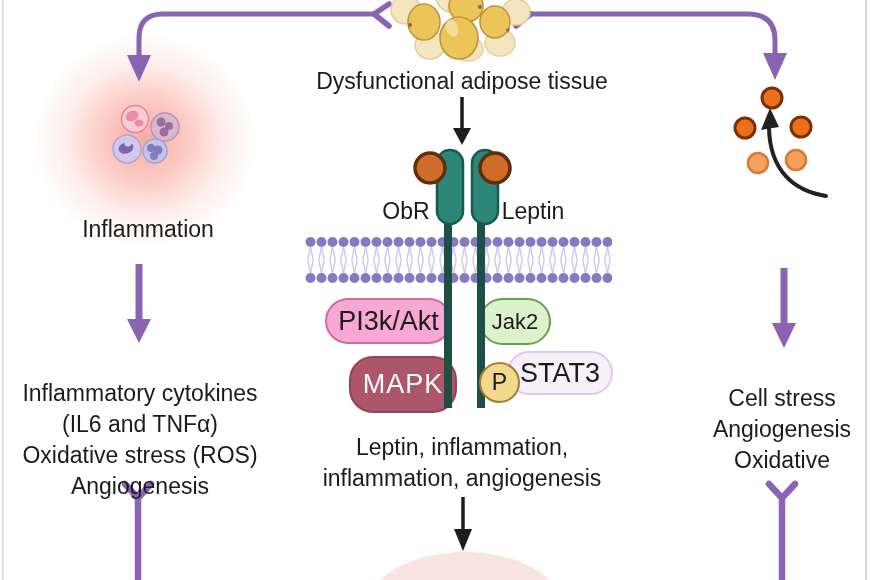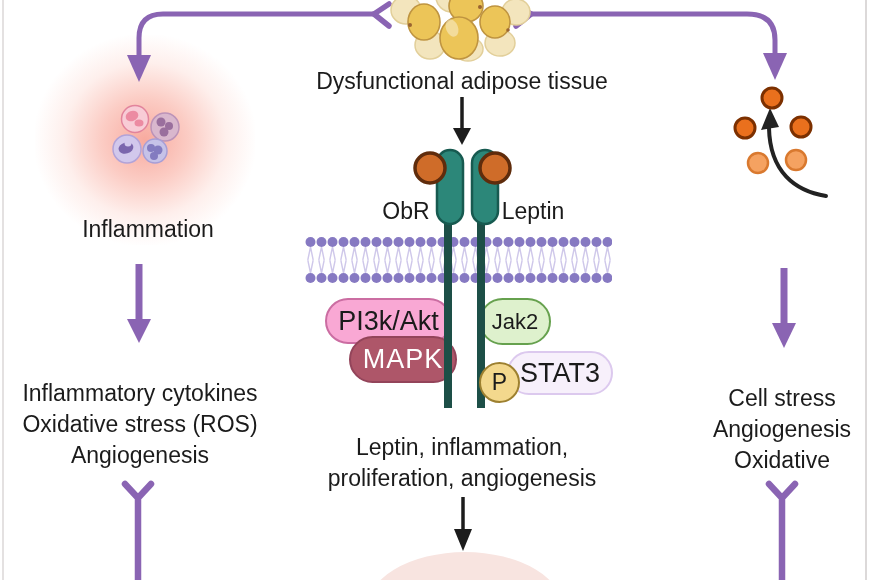--- a/index.html
+++ b/index.html
@@ -12,21 +12,21 @@
   .txt{position:absolute;transform:translateX(-50%);text-align:center;
        font-size:23px;line-height:31px;white-space:nowrap;z-index:2;}
   .glow{position:absolute;left:35px;top:35px;width:220px;height:210px;z-index:0;
     background:radial-gradient(ellipse at center,
       rgba(242,100,80,0.55) 0%, rgba(246,128,108,0.40) 28%,
       rgba(250,175,160,0.20) 52%, rgba(255,255,255,0) 72%);}
   .pill{position:absolute;display:flex;align-items:center;justify-content:center;
         box-sizing:border-box;z-index:2;border-radius:24px;}
   .pill-pi3k {left:325px;top:298px;width:127px;height:46px;font-size:27px;}
   .pill-jak2 {left:479px;top:298px;width:72px;height:47px;font-size:22px;}
-  .pill-mapk {left:349px;top:336px;width:108px;height:47px;font-size:27px;letter-spacing:1px;text-align:right;}
+  .pill-mapk {left:349px;top:356px;width:108px;height:57px;font-size:27px;letter-spacing:1px;text-align:right;}
   .pill-stat3{left:507px;top:351px;width:106px;height:44px;font-size:27px;border-radius:22px;}
   .p-circle  {left:479px;top:362px;width:41px;height:41px;border-radius:50%;
               font-size:23px;z-index:4;}
   .edge{position:absolute;top:0;height:580px;width:2px;z-index:5;}
   .edge.left{left:2px;background:#e4e1e1;}
   .edge.right{left:865px;background:#dcd9d9;}
 </style>
 </head>
 <body>
 
@@ -143,27 +143,28 @@
 
   <div class="txt" style="left:148px;top:214px;">Inflammation</div>
 
 
   <div class="txt" style="left:406px;top:196px;">ObR</div>
 
   <div class="txt" style="left:533px;top:196px;">Leptin</div>
 
   <div class="txt" style="left:140px;top:351px;margin-top:27px;">
     <div>Inflammatory cytokines</div>
+    <div>(IL6 and TNFα)</div>
     <div>Oxidative stress (ROS)</div>
     <div>Angiogenesis</div>
   </div>
 
   <div class="txt" style="left:462px;top:432px;">
     <div>Leptin, inflammation,</div>
-    <div>proliferation, angiogenesis</div>
+    <div>inflammation, angiogenesis</div>
   </div>
 
   <div class="txt" style="left:782px;top:383px;">
     <div>Cell stress</div>
     <div>Angiogenesis</div>
     <div>Oxidative</div>
   </div>
 
   <div class="pill pill-pi3k" style="background:#f9a8d4;border:2.5px solid #cb6da2;">PI3k/Akt</div>
   <div class="pill pill-jak2" style="background:#def1cd;border:2.5px solid #66a14e;">Jak2</div>

